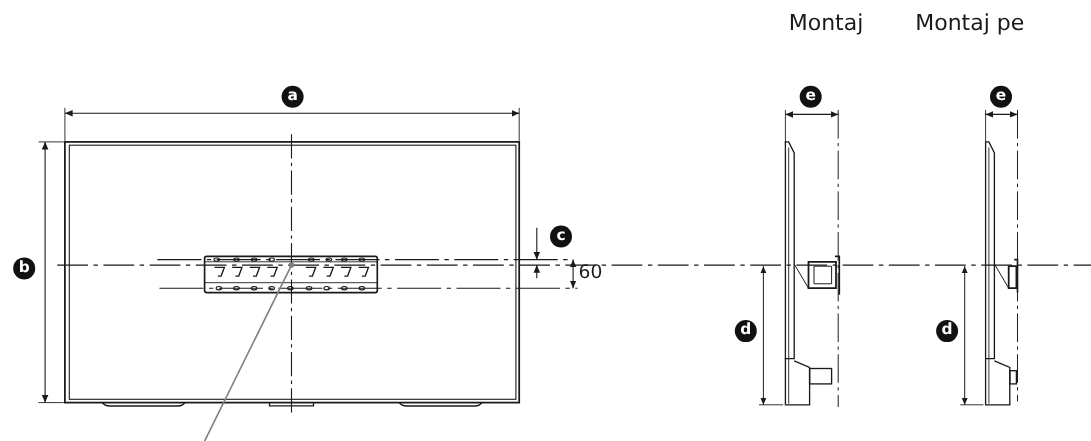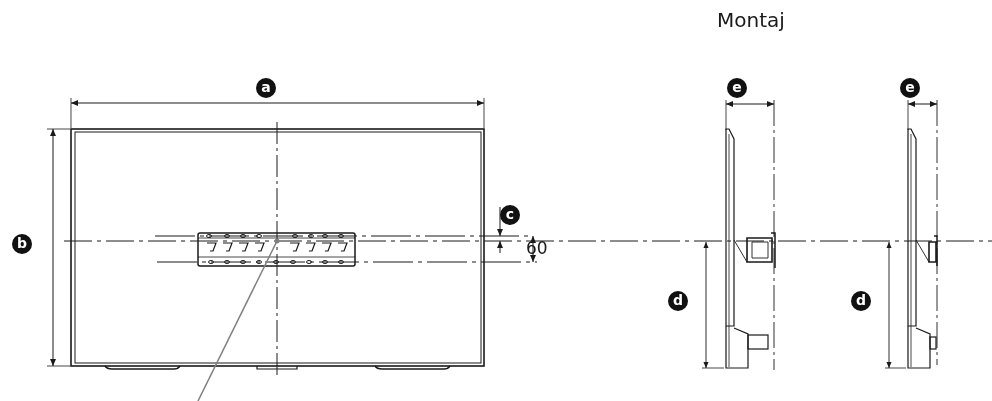--- a/index.html
+++ b/index.html
@@ -1,17 +1,17 @@
 <!DOCTYPE html>
 <html><head>
 <meta charset="utf-8">
 <style>
   html, body { margin:0; padding:0; background:#ffffff; }
   body { width:992px; height:401px; position:relative; overflow:hidden; font-family:"DejaVu Sans", sans-serif; }
-  #stage { position:absolute; left:0; top:0; width:976px; height:401px;padding-left:12px; }
+  #stage { position:absolute; left:0; top:0; width:976px; height:401px; }
   .label-text { position:absolute; font-family:"DejaVu Sans", sans-serif; font-size:20px; line-height:24px; color:#1a1a1a; white-space:nowrap; }
   .dim-text { position:absolute; font-family:"DejaVu Sans", sans-serif; font-size:17px; color:#1a1a1a; }
   .badge { position:absolute; width:20px; height:20px; border-radius:50%; background:#111; color:#fff;
            font-family:"DejaVu Sans", sans-serif; font-weight:bold; font-size:14px; line-height:19px; text-align:center; }
 </style>
 </head>
 <body>
 
 <div id="stage">
   <svg width="992" height="401" viewBox="0 0 992 401" xmlns="http://www.w3.org/2000/svg">
@@ -121,20 +121,21 @@
       <path d="M917,242 L924,242 L924,262 L917,262 Z" stroke-width="1.6"></path>
       <path d="M922,236 L925,236 L925,266" stroke-width="1.5"></path>
       <rect x="918" y="337" width="6" height="12" stroke-width="1.2"></rect>
       <line x1="877" y1="242" x2="877" y2="368" stroke-width="0.9" marker-start="url(#arr)" marker-end="url(#arr)"></line>
       <line x1="873" y1="368" x2="894" y2="368" stroke-width="0.8"></line>
     </g>
   </svg>
 
   
   <div class="label-text" style="left:717px;top:8px;">Montaj</div>
+  <div class="label-text" style="left:832px;top:8px;">Montaj pe</div>
 
   
   <div class="badge" style="left:256px;top:78px;">a</div>
   <div class="badge" style="left:12px;top:234px;">b</div>
   <div class="badge" style="left:500px;top:205px;">c</div>
   <div class="badge" style="left:668px;top:291px;">d</div>
   <div class="badge" style="left:851px;top:291px;">d</div>
   <div class="badge" style="left:727px;top:78px;">e</div>
   <div class="badge" style="left:900px;top:78px;">e</div>
 

